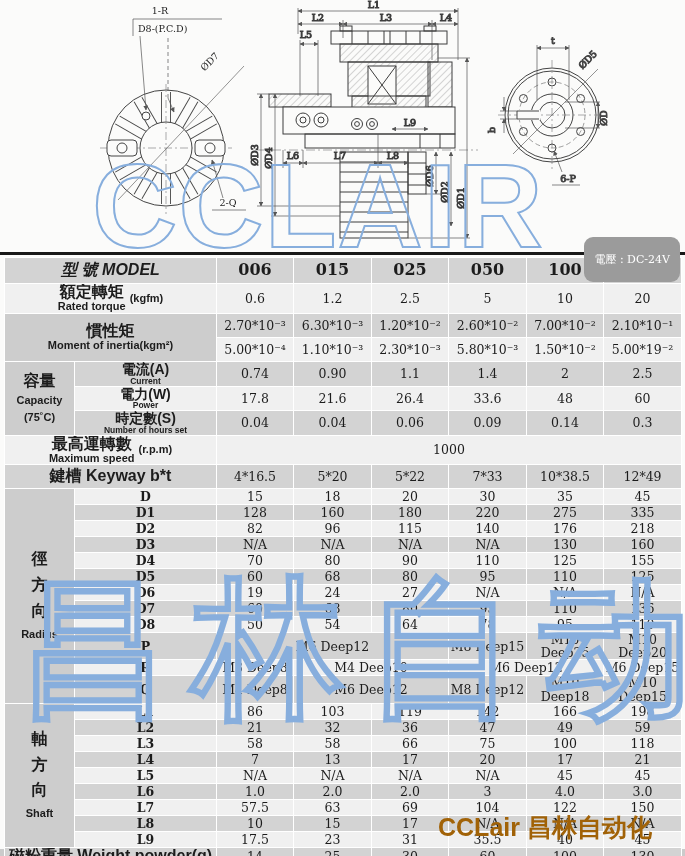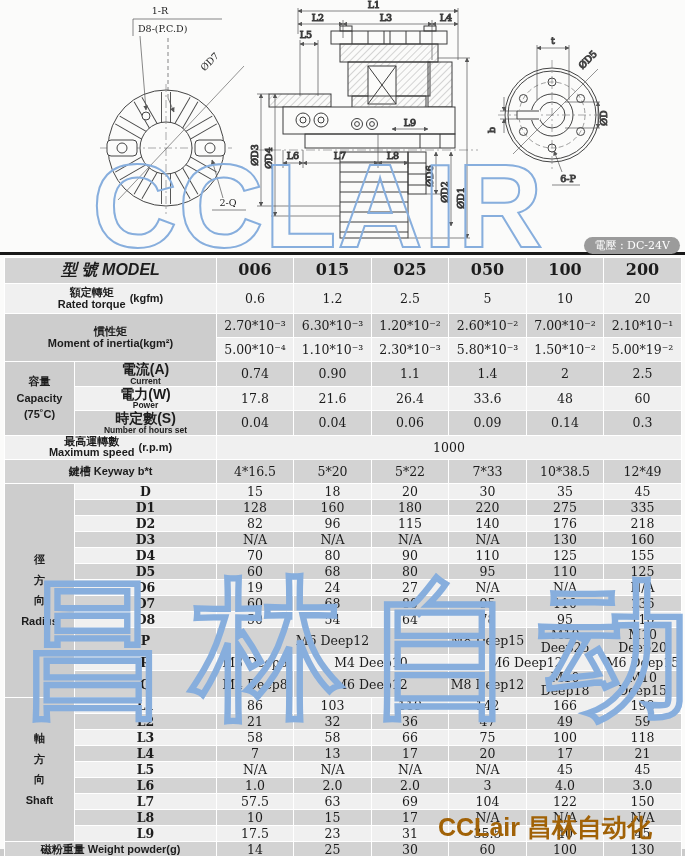--- a/index.html
+++ b/index.html
@@ -6,33 +6,33 @@
   body{width:685px;height:856px;position:relative;background:#fbfbfa;overflow:hidden;
        font-family:"Liberation Sans",sans-serif;color:#1c1c1c;}
   
   .drawing{position:absolute;top:0;left:0;width:685px;height:253px;}
   svg text{font-family:"DejaVu Serif",serif;font-size:9.5px;fill:#222;}
   .wm{position:absolute;font-weight:bold;color:rgba(135,174,221,0);
       -webkit-text-stroke:2px #87aedd;pointer-events:none;white-space:nowrap;z-index:5;}
   .wm-draw{top:138px;left:92px;font-size:118px;letter-spacing:1px;}
   .wm-table{top:548px;left:18px;font-size:152px;letter-spacing:22px;-webkit-text-stroke:1.6px #87aedd;}
   .voltage{position:absolute;top:237px;right:5px;background:#9b9b9b;color:#fff;
-           border-radius:9px;padding:1px 10px;font-size:11px;font-family:"DejaVu Serif",serif;z-index:3;}
+           border-radius:9px;padding:15px 10px;font-size:11px;font-family:"DejaVu Serif",serif;z-index:3;}
   .topline{position:absolute;top:252px;left:0;width:685px;height:3px;background:#181818;}
   .bottom-bar{position:absolute;top:849px;left:0;width:685px;height:7px;background:#cbcbcb;}
   .brand{position:absolute;top:811px;left:438px;font-size:25px;font-weight:bold;color:#a16207;
          z-index:6;letter-spacing:0px;white-space:nowrap;}
   
   table.spec{position:absolute;top:257px;left:4px;width:677px;border-collapse:collapse;
              table-layout:fixed;z-index:1;}
   .spec th,.spec td{border:1px solid #ffffff;text-align:center;vertical-align:middle;
                     padding:0 1px;line-height:1.05;overflow:hidden;}
   tr.gr{background:#d3d3d3;} tr.lt{background:#f0f0f0;}
   th.main.span{background:#cdcdcd;}
-  .zh{font-size:11px;font-weight:bold;}
+  .zh{font-size:16px;font-weight:bold;}
   .en{font-size:11px;}
   .lab{display:flex;align-items:center;justify-content:center;gap:4px;}
   .unit{font-size:11px;font-weight:bold;}
   .szh{font-size:14px;font-weight:bold;line-height:1.05;}
   .sen{font-size:8.5px;line-height:1.05;}
   .subcode,.val{font-family:"DejaVu Serif",serif;font-size:12.5px;}
   td.model{font-family:"DejaVu Serif",serif;font-size:16px;font-weight:bold;}
   .s-model{height:26px;} .s-model .zh{font-size:16px;font-style:italic;}
   .s-rated-torque{height:30px;}
   .s-inertia,.s-capacity,.s-max-speed,.s-keyway{height:24px;}

